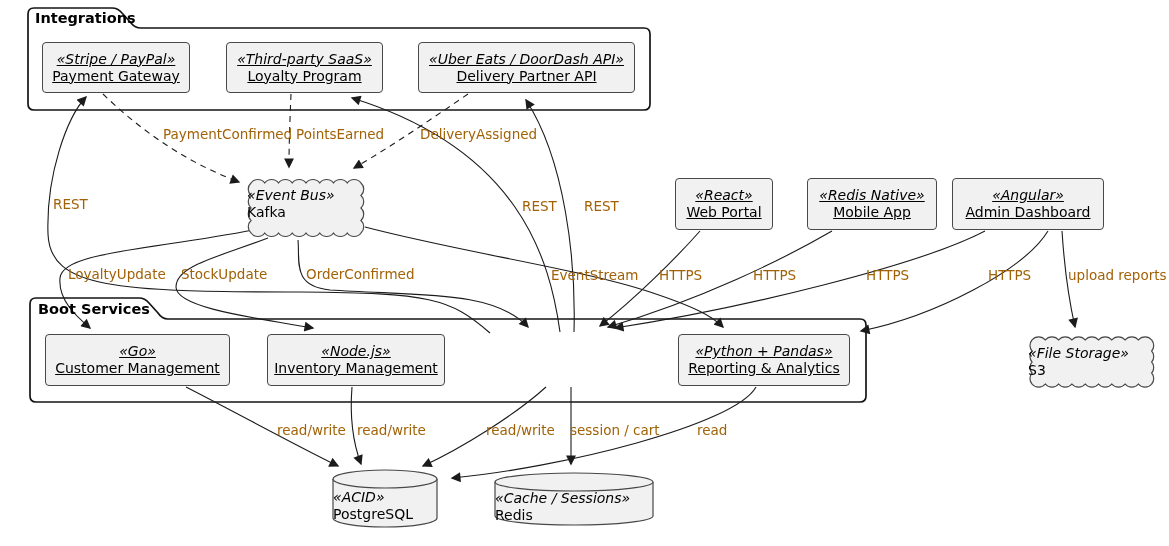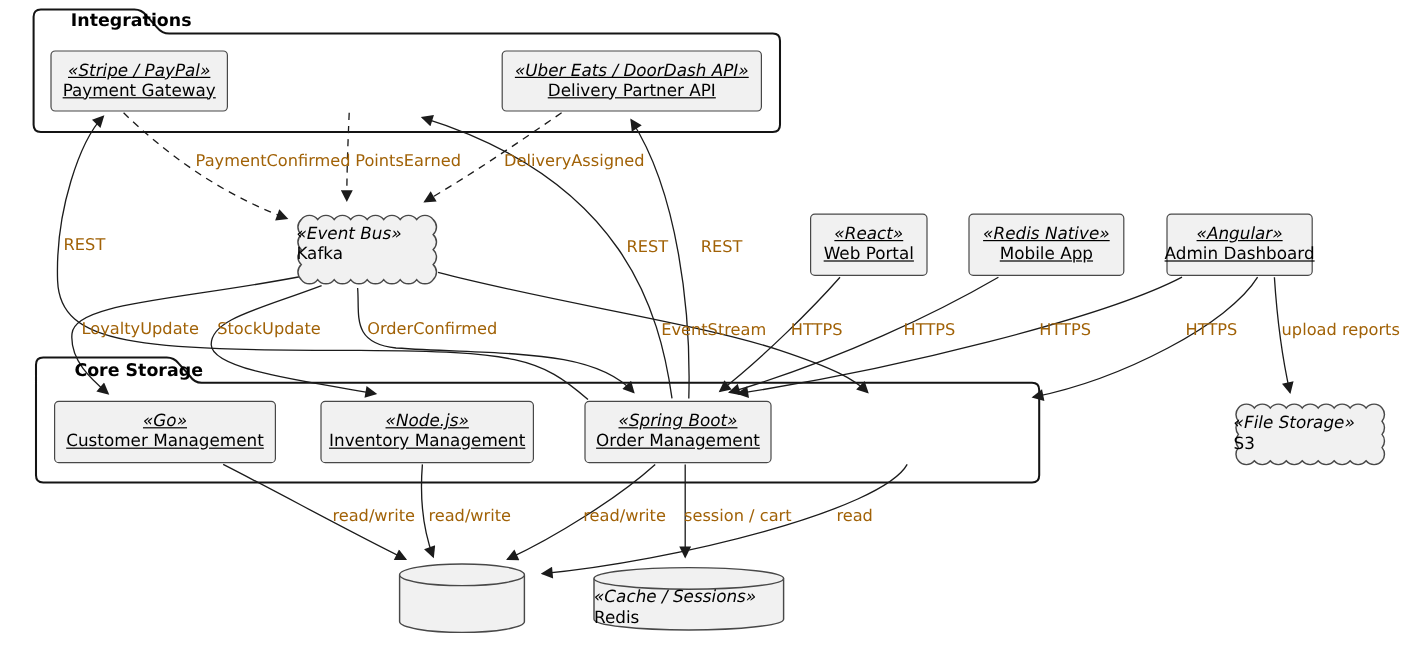--- a/index.html
+++ b/index.html
@@ -39,21 +39,20 @@
     font-size:13.5px;
     white-space:nowrap;
     color:#a16207;
   }
   .ftitle{
     position:absolute;
     font-weight:bold;
     font-size:14.5px;
     white-space:nowrap;
     color:#000;
-    margin-left:24px;
   }
 </style>
 </head>
 <body>
 
 <div class="stage">
 
   <svg width="1169" height="546" viewBox="0 0 1169 546">
     <defs>
       <marker id="arr" viewBox="0 0 10 10" refX="8.6" refY="5" markerWidth="10" markerHeight="9" orient="auto-start-reverse">
@@ -106,61 +105,69 @@
       <ellipse cx="385" cy="479" rx="52" ry="9" fill="#f1f1f1" stroke="#484848" stroke-width="1.2"></ellipse>
     </g>
     <g>
       <path d="M495,482 L495,516 A79,9 0 0 0 653,516 L653,482 Z" fill="#f1f1f1" stroke="none"></path>
       <path d="M495,482 L495,516 A79,9 0 0 0 653,516 L653,482" fill="none" stroke="#484848" stroke-width="1.2"></path>
       <ellipse cx="574" cy="482" rx="79" ry="9" fill="#f1f1f1" stroke="#484848" stroke-width="1.2"></ellipse>
     </g>
   </svg>
 
   <div class="ftitle" style="left:35px;top:10px">Integrations</div>
-  <div class="ftitle" style="left:38px;top:301px">Core Storage</div>
+  <div class="ftitle" style="left:38px;top:301px">Boot Services</div>
 
   <div class="node" style="left:42px;top:42px;width:148px;height:51px">
     <span class="st">«Stripe / PayPal»</span>
     <span class="nm">Payment Gateway</span>
+  </div>
+  <div class="node" style="left:226px;top:42px;width:157px;height:51px">
+    <span class="st">«Third-party SaaS»</span>
+    <span class="nm">Loyalty Program</span>
   </div>
   <div class="node" style="left:418px;top:42px;width:217px;height:51px">
     <span class="st">«Uber Eats / DoorDash API»</span>
     <span class="nm">Delivery Partner API</span>
   </div>
   <div class="node-text" style="left:247px;top:184px;width:116px;height:40px">
     <span class="st">«Event Bus»</span>
     <span class="nm">Kafka</span>
   </div>
   <div class="node" style="left:675px;top:178px;width:98px;height:52px">
     <span class="st">«React»</span>
     <span class="nm">Web Portal</span>
   </div>
   <div class="node" style="left:807px;top:178px;width:130px;height:52px">
     <span class="st">«Redis Native»</span>
     <span class="nm">Mobile App</span>
   </div>
-  <div class="node" style="left:972px;top:178px;width:122px;height:52px">
+  <div class="node" style="left:952px;top:178px;width:152px;height:52px">
     <span class="st">«Angular»</span>
     <span class="nm">Admin Dashboard</span>
   </div>
   <div class="node-text" style="left:1028px;top:340px;width:124px;height:44px">
     <span class="st">«File Storage»</span>
     <span class="nm">S3</span>
   </div>
   <div class="node" style="left:45px;top:334px;width:185px;height:52px">
     <span class="st">«Go»</span>
     <span class="nm">Customer Management</span>
   </div>
   <div class="node" style="left:267px;top:334px;width:178px;height:52px">
     <span class="st">«Node.js»</span>
     <span class="nm">Inventory Management</span>
   </div>
-  <div class="node" style="left:487px;top:334px;width:156px;height:52px">
-    <span class="st">«Spring Boot»</span>
-    <span class="nm">Order Management</span>
+  <div class="node" style="left:678px;top:334px;width:172px;height:52px">
+    <span class="st">«Python + Pandas»</span>
+    <span class="nm">Reporting &amp; Analytics</span>
+  </div>
+  <div class="node-text" style="left:333px;top:488px;width:104px;height:36px">
+    <span class="st">«ACID»</span>
+    <span class="nm">PostgreSQL</span>
   </div>
   <div class="node-text" style="left:495px;top:490px;width:158px;height:34px">
     <span class="st">«Cache / Sessions»</span>
     <span class="nm">Redis</span>
   </div>
 
   <div class="elabel" style="left:163px;top:126px">PaymentConfirmed</div>
   <div class="elabel" style="left:296px;top:126px">PointsEarned</div>
   <div class="elabel" style="left:420px;top:126px">DeliveryAssigned</div>
   <div class="elabel" style="left:68px;top:266px">LoyaltyUpdate</div>

